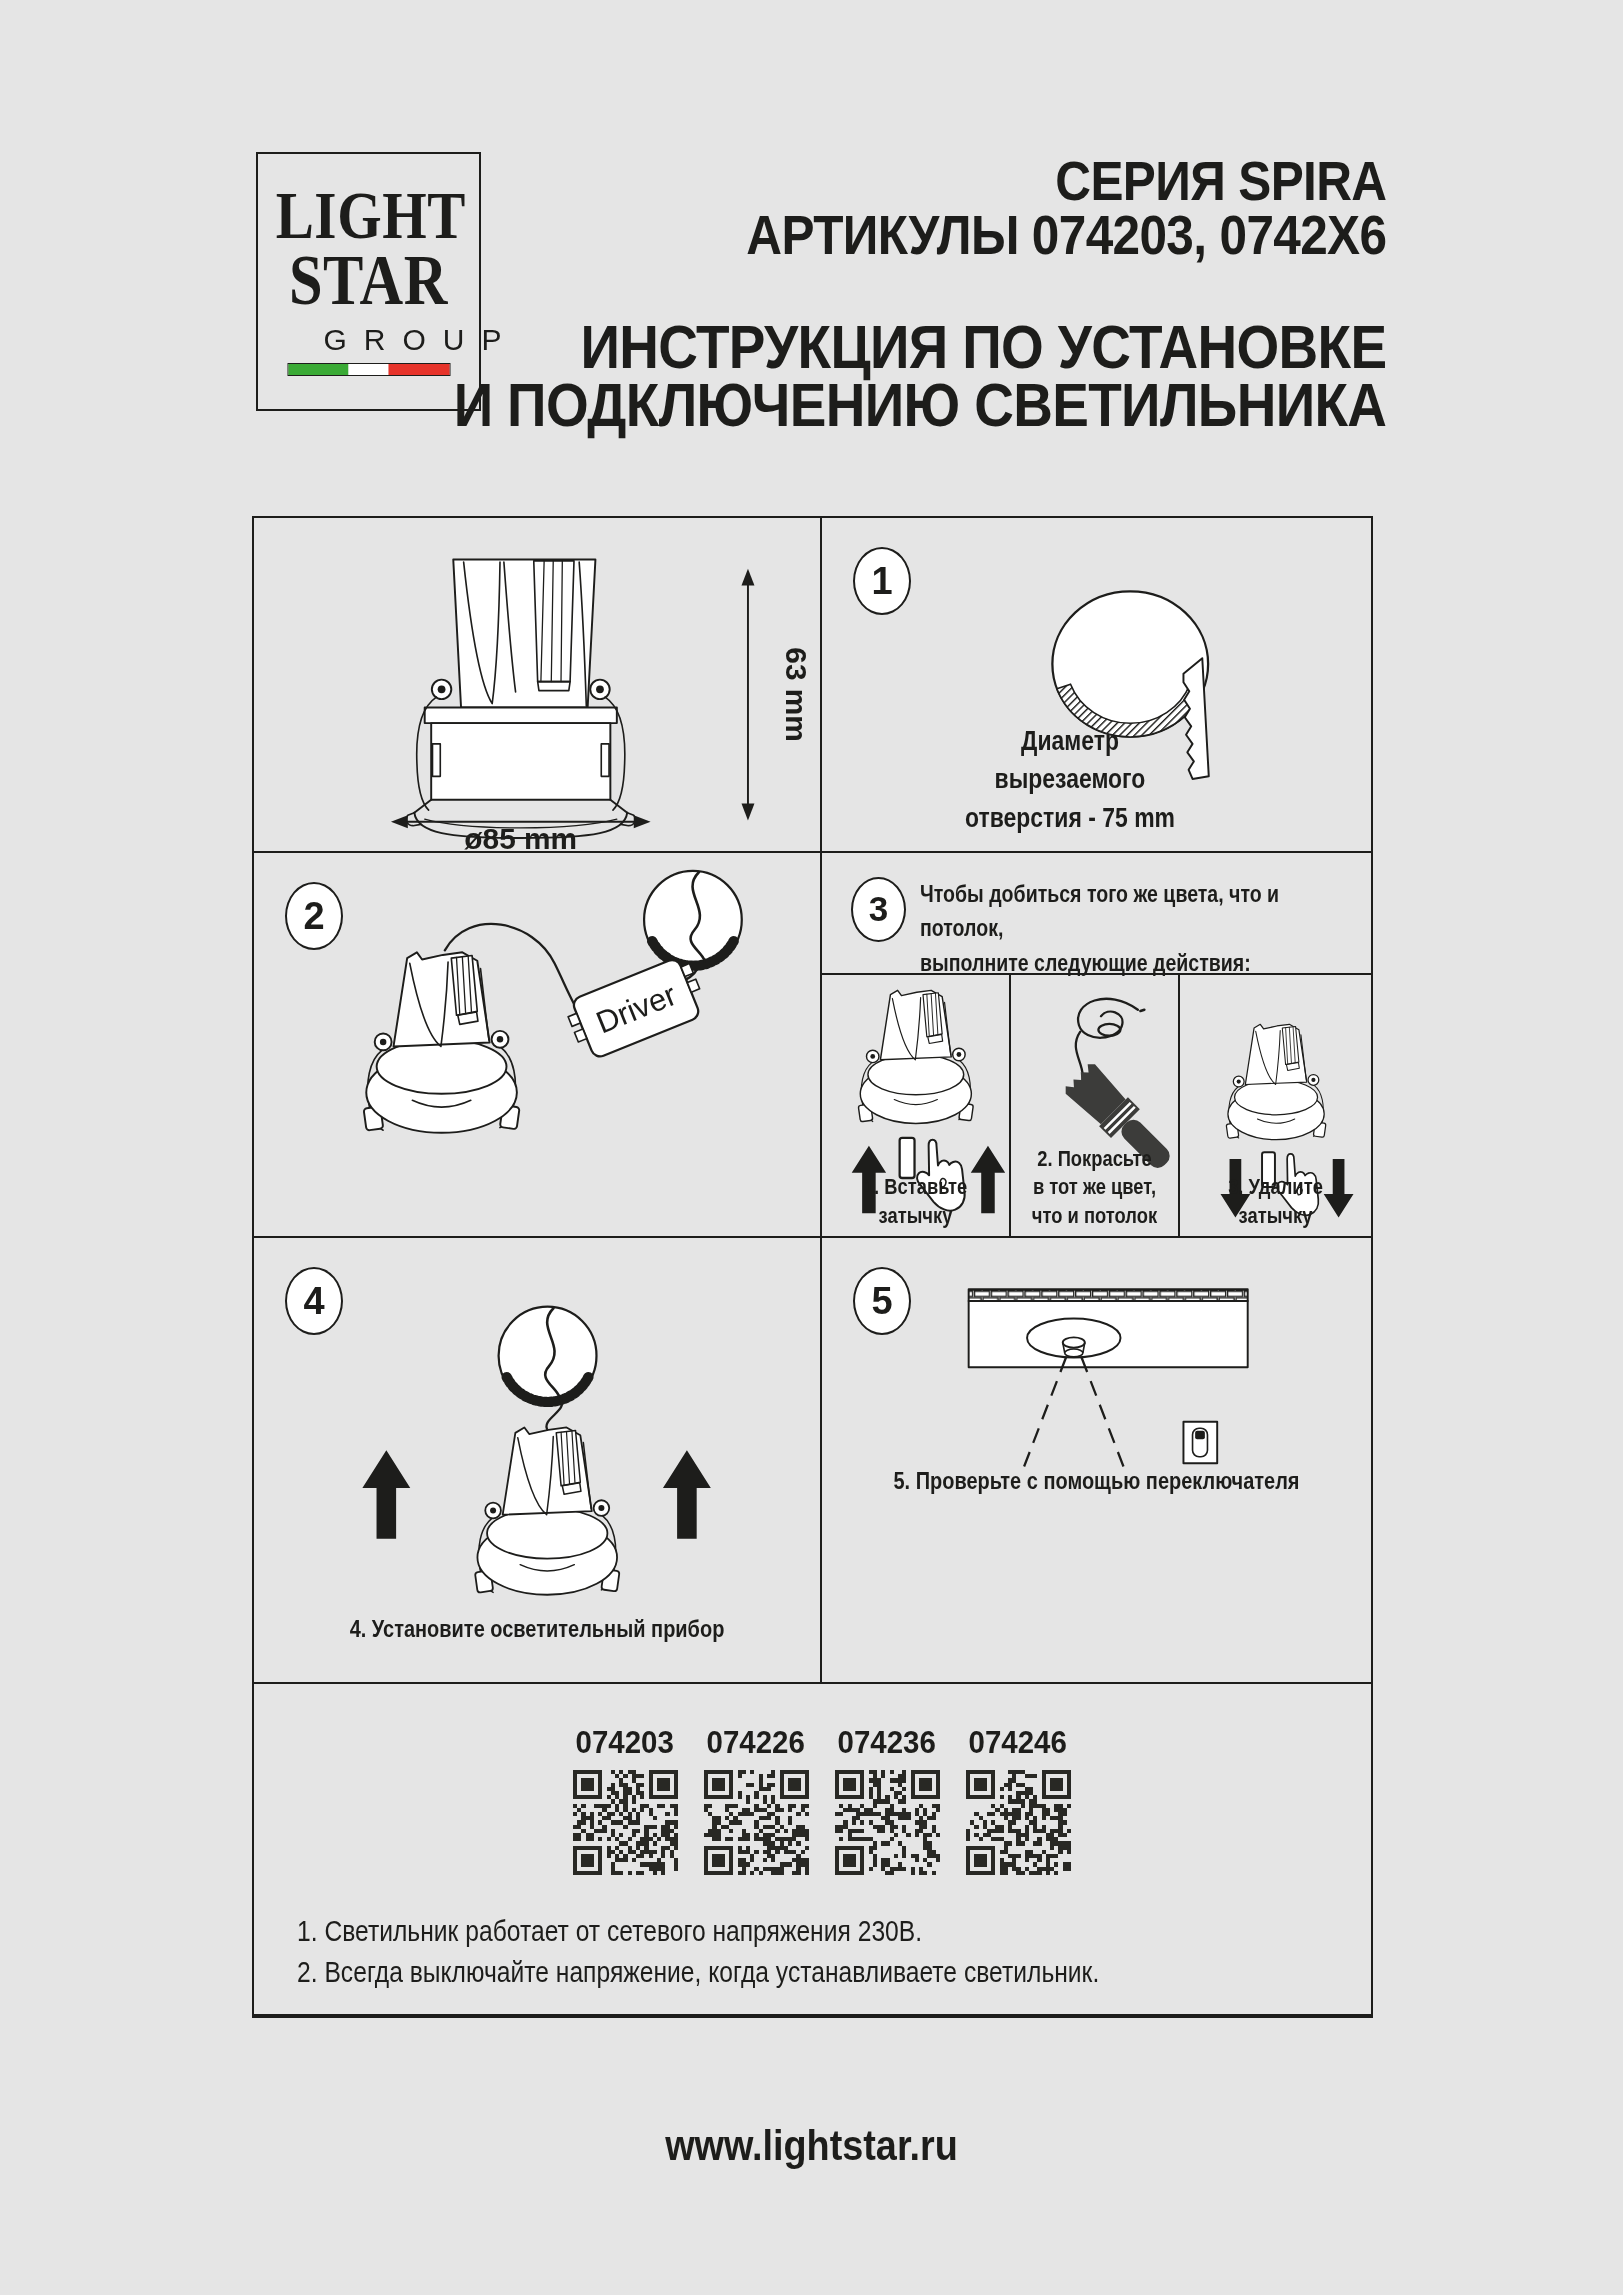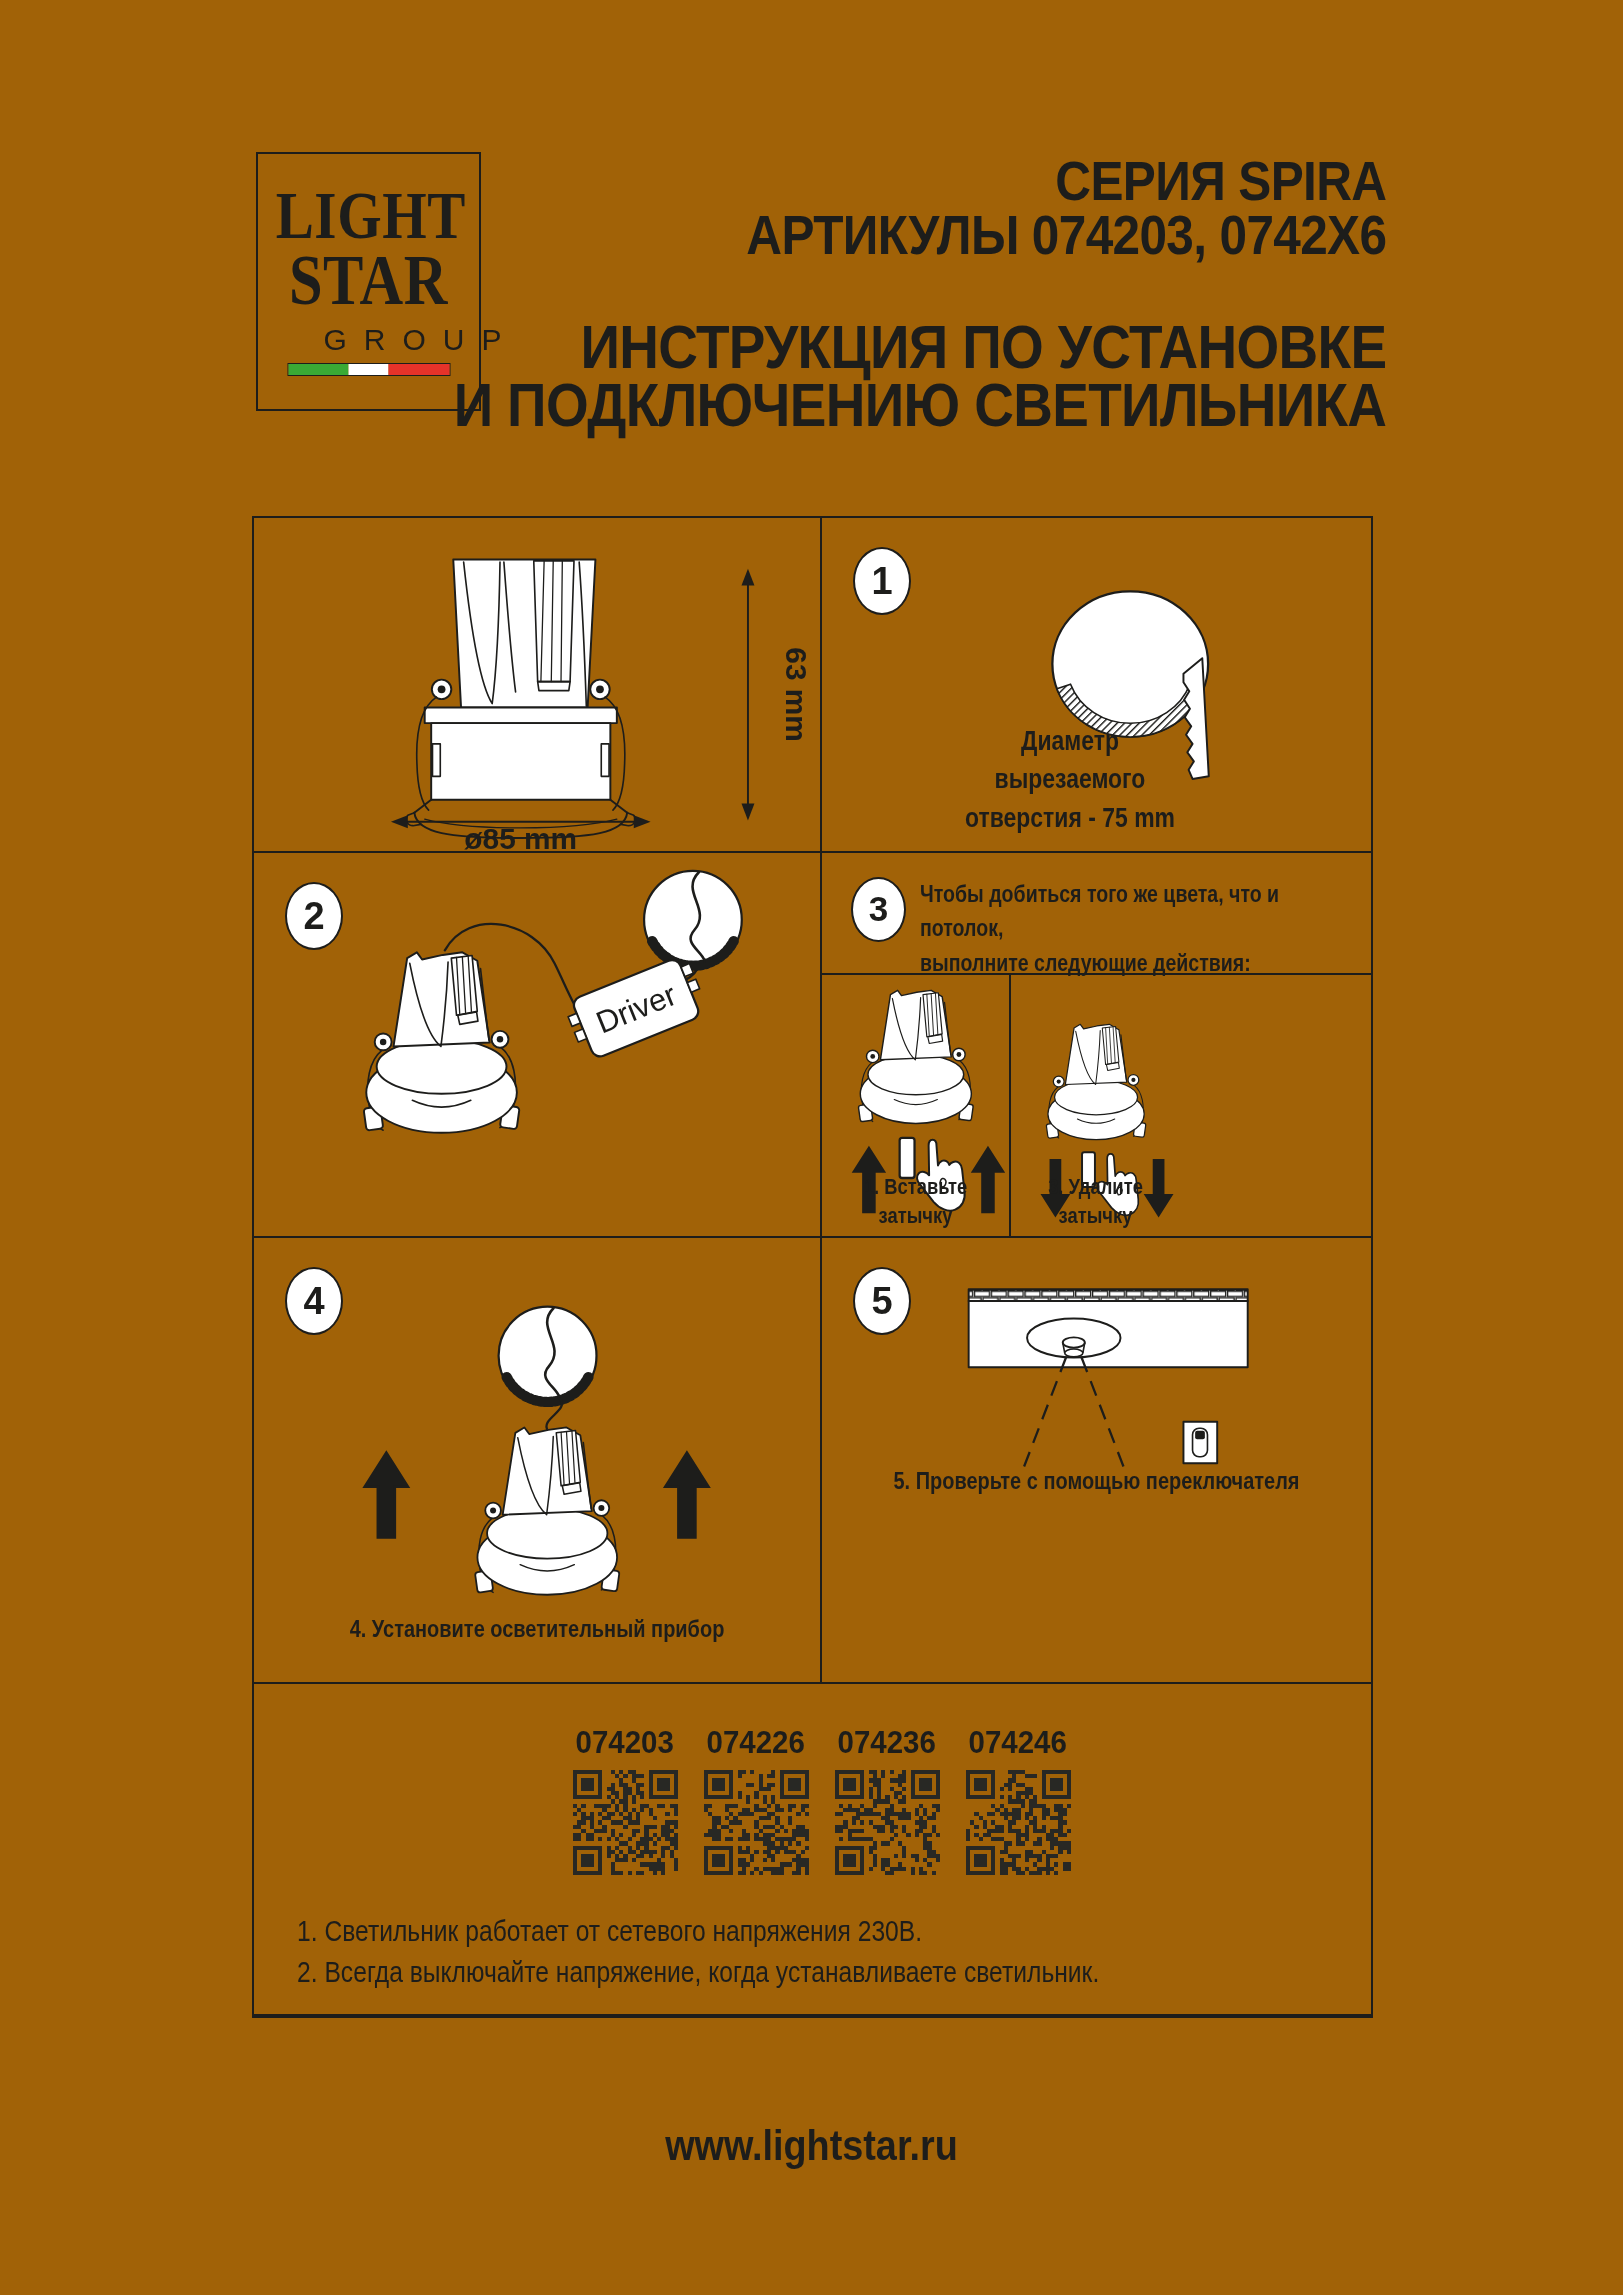--- a/index.html
+++ b/index.html
@@ -1,17 +1,17 @@
 <!DOCTYPE html>
 <html style="font-size:10.5px"><head>
 <meta charset="utf-8">
 <style>
   html,body { margin:0; padding:0; background:#888; }
   .page {
-    position:relative; width:1623px; height:2295px; background:#a16207;
+    position:relative; width:1623px; height:2295px; background:#e5e5e5;
     font-family:"Liberation Sans", sans-serif; color:#1d1d1b; overflow:hidden;
   }
   .pre { white-space:pre-line; }
 
   
   .logo-box { position:absolute; left:256px; top:152px; width:221px; height:255px; border:2.6px solid #1d1d1b; }
   .logo-word { position:absolute; left:0; width:100%; text-align:center;
     font-family:"Liberation Serif", serif; font-weight:700; line-height:1;
     transform:scaleX(0.84); transform-origin:50% 0; letter-spacing:0.7px; }
   .logo-light { top:27.4px;  font-size:68px; }
@@ -234,20 +234,34 @@
           <svg class="draw" viewBox="0 0 289 403">
             <use href="#g-fixture" transform="translate(34,2) scale(0.74)"></use>
             <rect x="120" y="250" width="23" height="62" rx="4" fill="#fff" stroke="#1d1d1b" stroke-width="3.5"></rect>
             <use href="#g-hand" transform="translate(142,250) scale(0.76)"></use>
             <use href="#g-arrowU" transform="translate(44,262) scale(0.95)"></use>
             <use href="#g-arrowU" transform="translate(228,262) scale(0.95)"></use>
           </svg>
           <div class="cap cap-sub pre">1. Вставьте затычку</div>
         </div>
 
+        <div class="p3-sub">
+          <svg class="draw" viewBox="0 0 258 403">
+            <g stroke="#1d1d1b" stroke-width="3.5" fill="none" stroke-linecap="round">
+              <path d="M196,52 C150,18 94,40 105,76 C114,104 168,100 172,74 C175,56 150,48 139,62"></path>
+              <ellipse cx="152" cy="83" rx="17" ry="9"></ellipse>
+              <path d="M107,86 C84,120 128,142 103,180"></path>
+              <path d="M200,54 l6,-2" stroke-width="4"></path>
+            </g>
+            <use href="#g-brush" transform="translate(76,176) rotate(-45)"></use>
+          </svg>
+          <div class="cap cap-sub pre">2. Покрасьте
+в тот же цвет,
+что и потолок</div>
+        </div>
 
         <div class="p3-sub last">
           <svg class="draw" viewBox="0 0 292 403">
             <use href="#g-fixture" transform="translate(36,2) scale(0.74)"></use>
             <rect x="122" y="250" width="23" height="62" rx="4" fill="#fff" stroke="#1d1d1b" stroke-width="3.5"></rect>
             <use href="#g-hand" transform="translate(144,250) scale(0.76)"></use>
             <use href="#g-arrowD" transform="translate(46,262) scale(0.95)"></use>
             <use href="#g-arrowD" transform="translate(230,262) scale(0.95)"></use>
           </svg>
           <div class="cap cap-sub pre">3. Удалите затычку</div>

